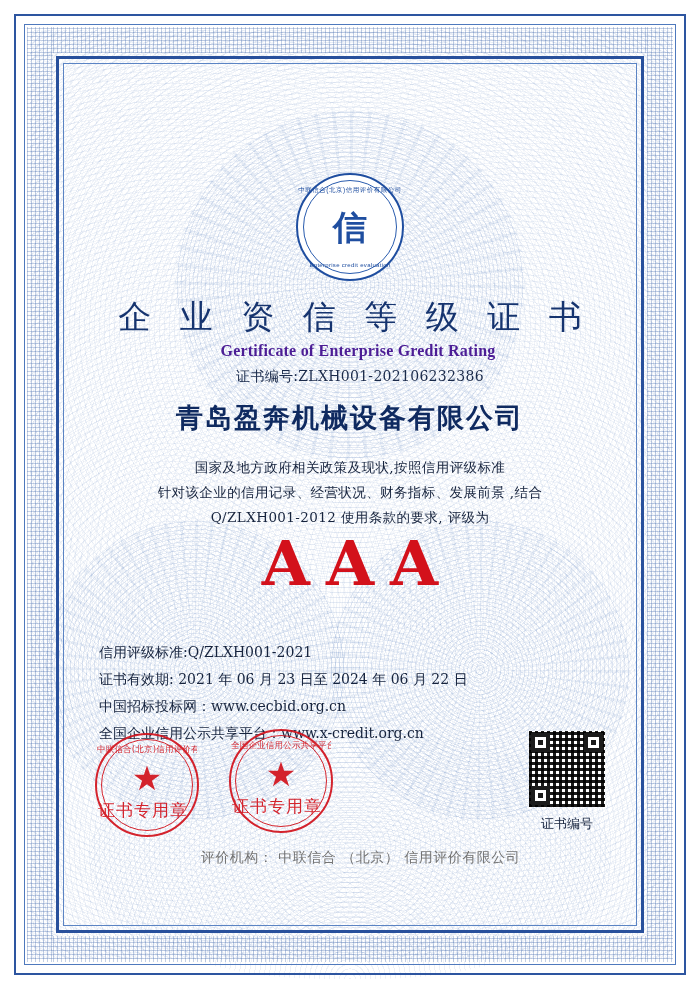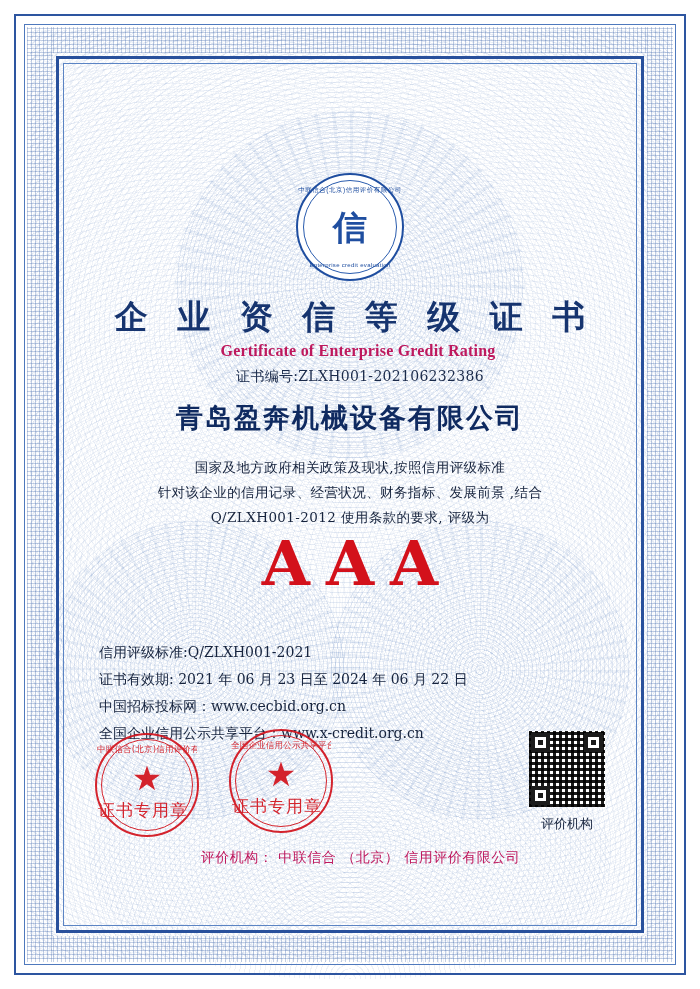--- a/index.html
+++ b/index.html
@@ -140,33 +140,33 @@
   .emblem-arc-top { top: 11px; }
   .emblem-arc-bottom { bottom: 11px; font-size: 6px; letter-spacing: 0.3px; }
 
   
   .title-cn {
     position: absolute;
     top: 232px;
     left: 0; right: 0;
     font-family: "DejaVu Serif", serif;
     font-size: 33px;
-    font-weight: bold;
+    font-weight: normal;
     color: #16346f;
     letter-spacing: 9px;
     text-indent: 9px;
   }
   .title-en {
     position: absolute;
     top: 279px;
     left: 16px; right: 0;
     font-family: "Liberation Serif", serif;
     font-size: 16px;
     font-weight: bold;
-    color: #be185d;
+    color: #4c1d95;
     letter-spacing: 0.2px;
   }
   .cert-no {
     position: absolute;
     top: 305px;
     left: 0; right: 0;
     font-family: "DejaVu Serif", serif;
     font-size: 14px;
     color: #1a2a4a;
     letter-spacing: 0.3px;
@@ -304,21 +304,21 @@
     color: #16233d;
   }
 
   
   .footer {
     position: absolute;
     top: 786px;
     left: 0; right: 0;
     font-family: "DejaVu Serif", serif;
     font-size: 14px;
-    color: #be185d;
+    color: #737373;
     letter-spacing: 0.5px;
     padding-left: 21px;
   }
 
   
   .watermark {
     position: absolute;
     left: 50%;
     transform: translateX(-50%);
     bottom: 10px;
@@ -389,17 +389,17 @@
       <div class="seal-top-text">全国企业信用公示共享平台</div>
       <div class="seal-star">★</div>
       <div class="seal-bottom-text">证书专用章</div>
     </div>
 
     <div class="qr">
       <div class="qr-corner qr-c1"></div>
       <div class="qr-corner qr-c2"></div>
       <div class="qr-corner qr-c3"></div>
     </div>
-    <div class="qr-label">评价机构</div>
+    <div class="qr-label">证书编号</div>
 
     <div class="footer">评价机构： 中联信合 （北京） 信用评价有限公司</div>
   </div>
 </div>
 
 </body></html>

